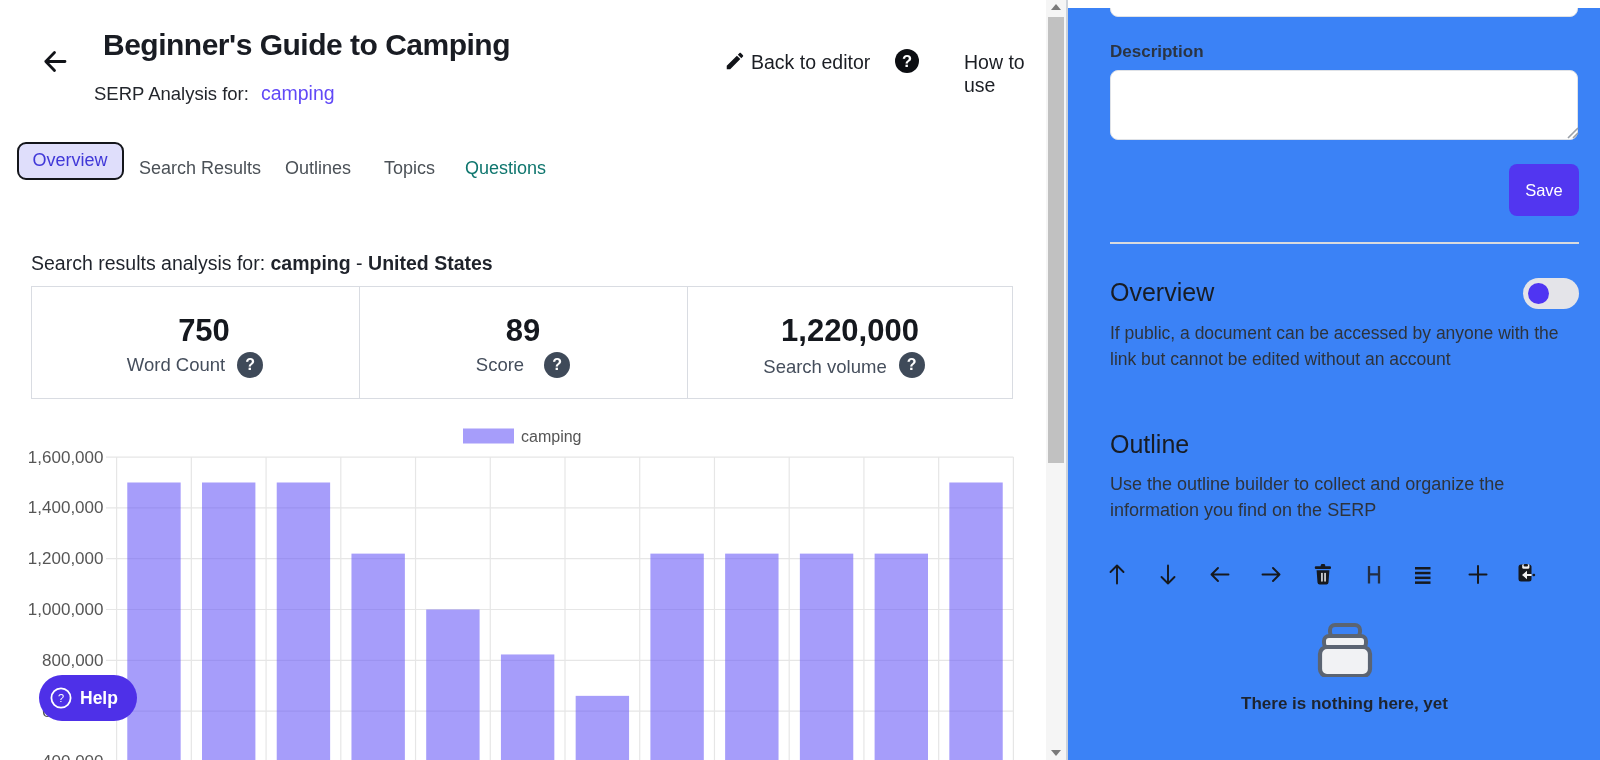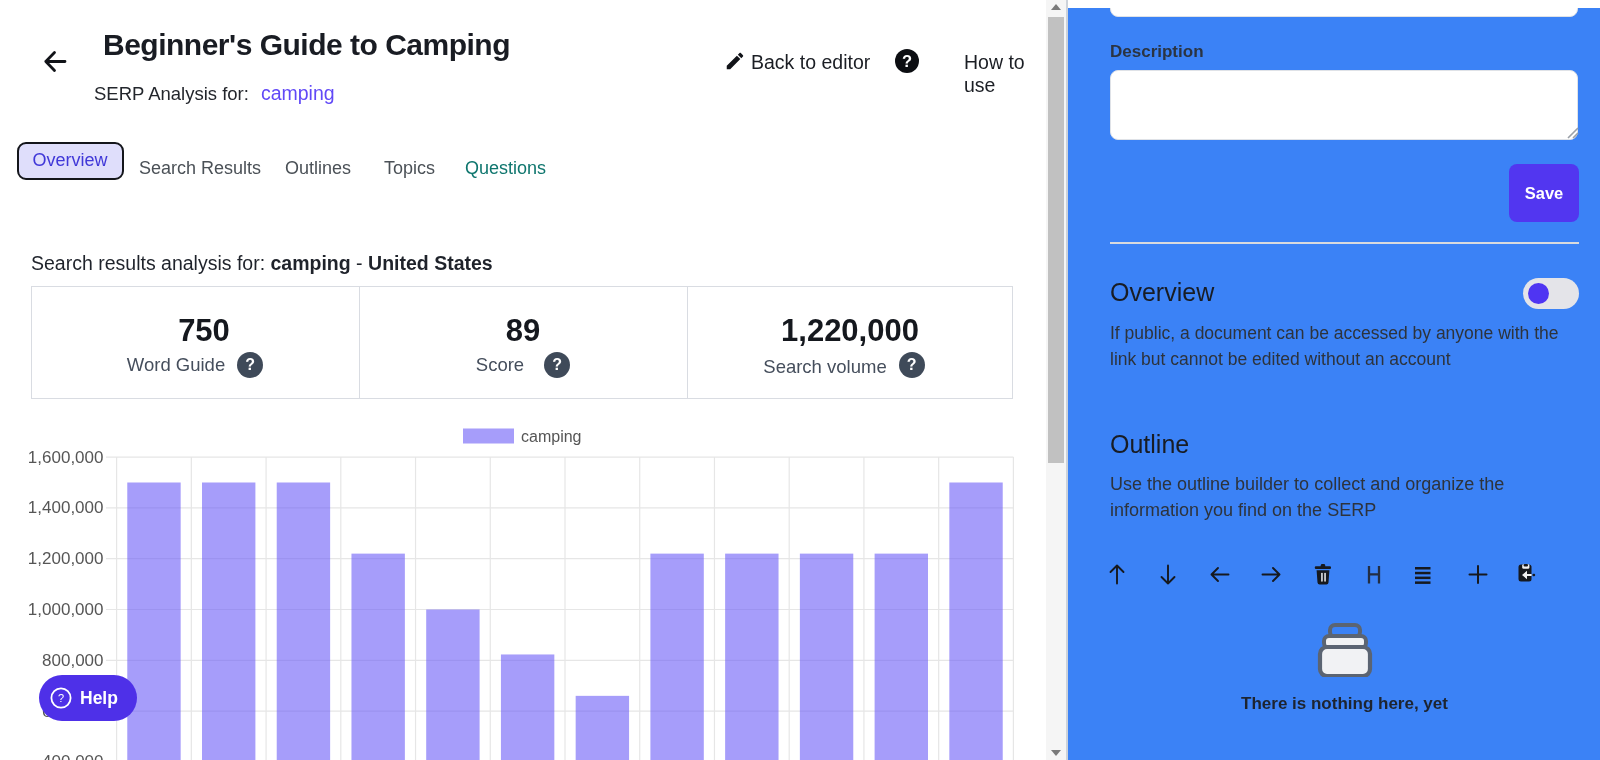--- a/index.html
+++ b/index.html
@@ -43,21 +43,21 @@
 
   <div class="abs" style="left:31px;top:286px;width:982px;height:113px;border:1px solid #d9dce2;"></div>
   <div class="abs" style="left:359px;top:286px;width:1px;height:113px;background:#d9dce2;"></div>
   <div class="abs" style="left:687px;top:286px;width:1px;height:113px;background:#d9dce2;"></div>
 
   <div class="abs" style="left:31px;top:313px;width:328px;text-align:center;font-size:31px;font-weight:bold;color:#15181e;padding-left:18px;">750</div>
   <div class="abs" style="left:359px;top:313px;width:328px;text-align:center;font-size:31px;font-weight:bold;color:#15181e;">89</div>
   <div class="abs" style="left:687px;top:313px;width:326px;text-align:center;font-size:31px;font-weight:bold;color:#15181e;">1,220,000</div>
 
   <div class="abs qrow" style="left:31px;top:352px;width:328px;">
-    <span class="qlabel">Word Guide</span>
+    <span class="qlabel">Word Count</span>
       <span class="qbadge">?</span>
   </div>
   <div class="abs qrow" style="left:359px;top:352px;width:328px;gap:20px;">
     <span class="qlabel">Score</span>
       <span class="qbadge">?</span>
   </div>
   <div class="abs qrow" style="left:711px;top:352px;width:266px;align-items:flex-end;">
     <span class="qlabel">Search volume</span>
       <span class="qbadge">?</span>
   </div>
@@ -124,21 +124,21 @@
 
 <div id="panel">
 
   <div class="abs" style="left:42px;top:-40px;width:468px;height:49px;background:#fff;border:1px solid #dfe2e7;border-radius:8px;"></div>
   <div class="abs" style="left:42px;top:34px;font-size:17px;font-weight:600;color:#2b3442;">Description</div>
   <div class="abs" style="left:42px;top:62px;width:468px;height:70px;background:#fff;border:1px solid #dfe2e7;border-radius:8px;"></div>
   <svg class="abs" style="left:498px;top:118px" width="14" height="14" viewBox="0 0 14 14">
     <path d="M12 2 L2 12 M12 7 L7 12" stroke="#9aa0a8" stroke-width="1.6" fill="none"></path>
   </svg>
 
-  <div class="abs" style="left:441px;top:156px;width:70px;height:58px;background:#5236f0;border-radius:8px;display:flex;align-items:center;justify-content:center;color:#fff;font-size:16.5px;font-weight:bold;">Save</div>
+  <div class="abs" style="left:441px;top:156px;width:70px;height:52px;background:#5236f0;border-radius:8px;display:flex;align-items:center;justify-content:center;color:#fff;font-size:16.5px;font-weight:normal;">Save</div>
 
   <div class="abs" style="left:42px;top:234px;width:469px;height:2px;background:#d8dade;"></div>
 
   <div class="abs" style="left:42px;top:270px;font-size:25px;color:#181c24;">Overview</div>
   <div class="abs" style="left:455px;top:270px;width:56px;height:31px;background:#e4e4e9;border-radius:16px;"></div>
   <div class="abs" style="left:460px;top:275px;width:21px;height:21px;background:#4f35f2;border-radius:50%;"></div>
 
   <div class="abs" style="left:42px;top:312px;width:470px;font-size:17.5px;line-height:26px;color:#2d333c;">If public, a document can be accessed by anyone with the link but cannot be edited without an account</div>
 
   <div class="abs" style="left:42px;top:422px;font-size:25px;color:#181c24;">Outline</div>

